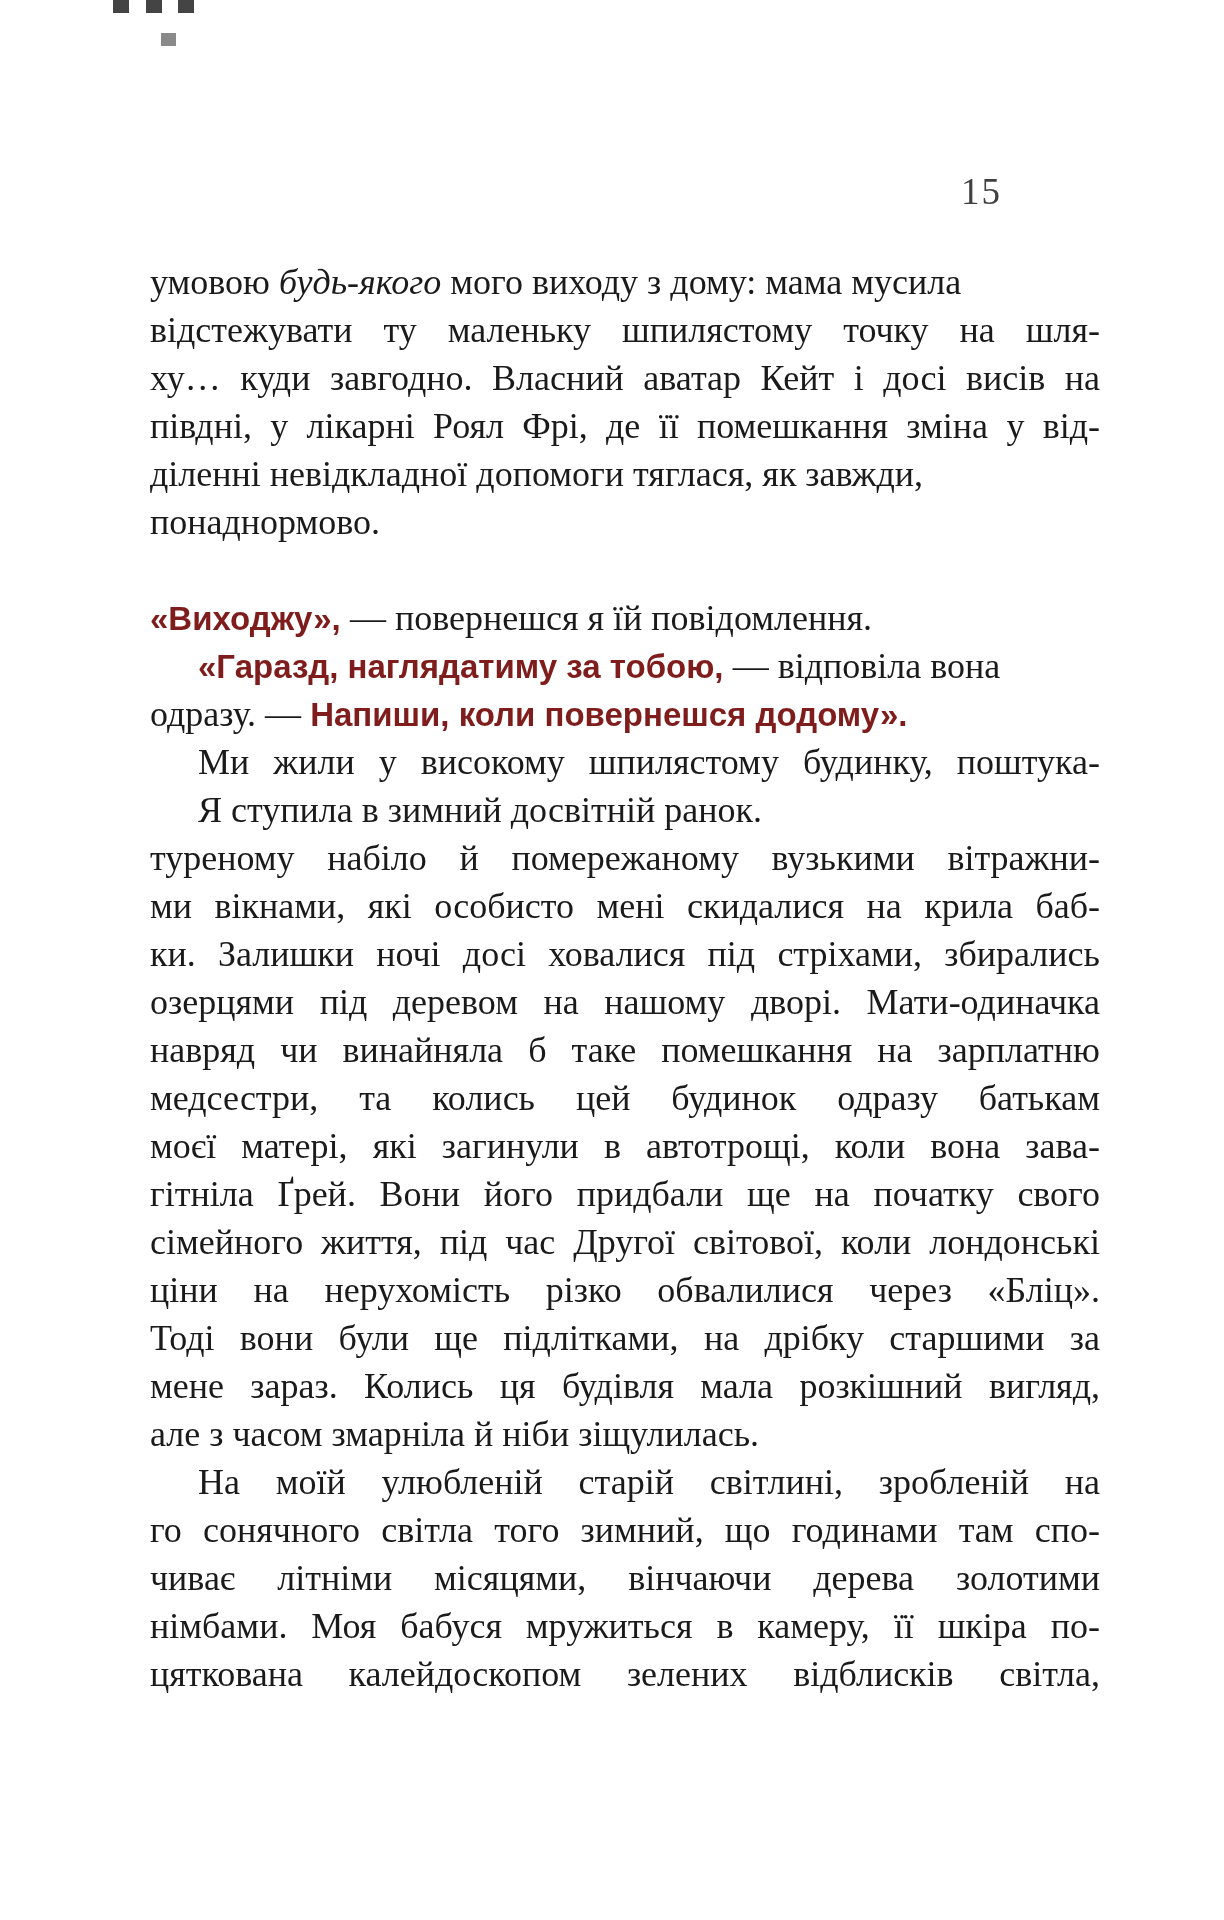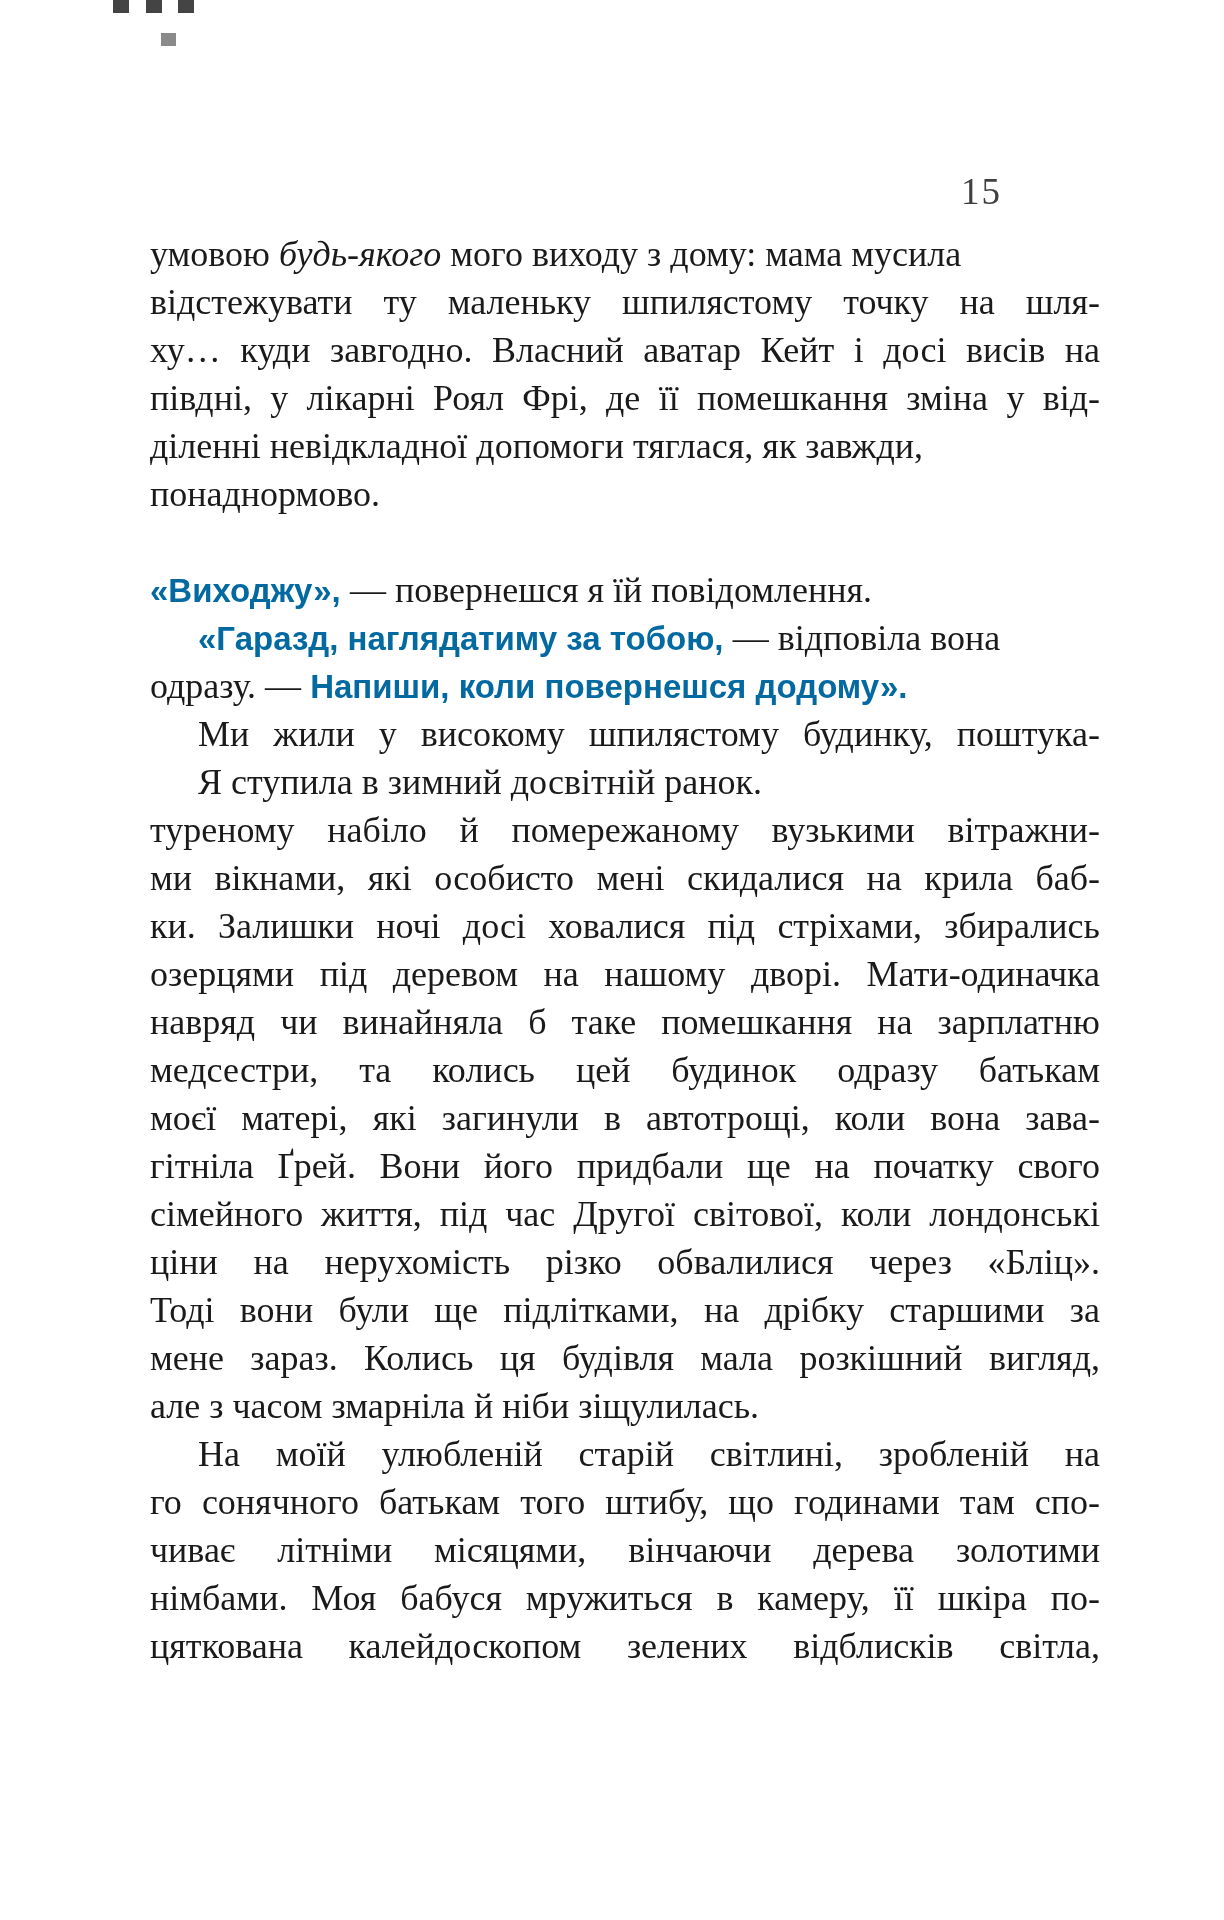--- a/index.html
+++ b/index.html
@@ -25,21 +25,21 @@
     top: 170px;
     left: 961px;
     font-size: 37px;
     letter-spacing: 2px;
     color: #404040;
     font-family: "Liberation Serif", serif;
   }
   #text-block {
     position: absolute;
     left: 150px;
-    top: 230px;
+    top: 258px;
     width: 950px;
     color: #1a1a1a;
   }
   .line {
     font-size: 36px;
     line-height: 48px;
     height: 48px;
     overflow: hidden;
     white-space: nowrap;
     color: #1a1a1a;
@@ -50,21 +50,21 @@
     text-align-last: justify;
   }
   .line.indent { text-indent: 48px; }
   .line.gap { margin-top: 48px; }
   .seg-r { font-family: "Liberation Serif", serif; font-style: normal; }
   .seg-i { font-family: "Liberation Serif", serif; font-style: italic; }
   .seg-s {
     font-family: "Liberation Sans", sans-serif;
     font-weight: 600;
     font-size: 33px;
-    color: #0369a1;
+    color: #7f1d1d;
   }
 </style>
 </head>
 <body>
 
 <div id="page">
   <div id="scan-marks">
       <div class="scan-mark" style="left: 113px; top: 0px; width: 16px; height: 13px;"></div>
       <div class="scan-mark" style="left: 146px; top: 0px; width: 16px; height: 13px;"></div>
       <div class="scan-mark" style="left: 178px; top: 0px; width: 16px; height: 13px;"></div>
@@ -90,18 +90,18 @@
       <div class="line just"><span class="seg-r">навряд чи винайняла б таке помешкання на зарплатню</span></div>
       <div class="line just"><span class="seg-r">медсестри, та колись цей будинок одразу батькам</span></div>
       <div class="line just"><span class="seg-r">моєї матері, які загинули в автотрощі, коли вона зава-</span></div>
       <div class="line just"><span class="seg-r">гітніла Ґрей. Вони його придбали ще на початку свого</span></div>
       <div class="line just"><span class="seg-r">сімейного життя, під час Другої світової, коли лондонські</span></div>
       <div class="line just"><span class="seg-r">ціни на нерухомість різко обвалилися через «Бліц».</span></div>
       <div class="line just"><span class="seg-r">Тоді вони були ще підлітками, на дрібку старшими за</span></div>
       <div class="line just"><span class="seg-r">мене зараз. Колись ця будівля мала розкішний вигляд,</span></div>
       <div class="line"><span class="seg-r">але з часом змарніла й ніби зіщулилась.</span></div>
       <div class="line just indent"><span class="seg-r">На моїй улюбленій старій світлині, зробленій на</span></div>
-      <div class="line just"><span class="seg-r">го сонячного батькам того штибу, що годинами там спо-</span></div>
+      <div class="line just"><span class="seg-r">го сонячного світла того зимний, що годинами там спо-</span></div>
       <div class="line just"><span class="seg-r">чиває літніми місяцями, вінчаючи дерева золотими</span></div>
       <div class="line just"><span class="seg-r">німбами. Моя бабуся мружиться в камеру, її шкіра по-</span></div>
       <div class="line just"><span class="seg-r">цяткована калейдоскопом зелених відблисків світла,</span></div>
     </div>
 </div>
 
 </body></html>

